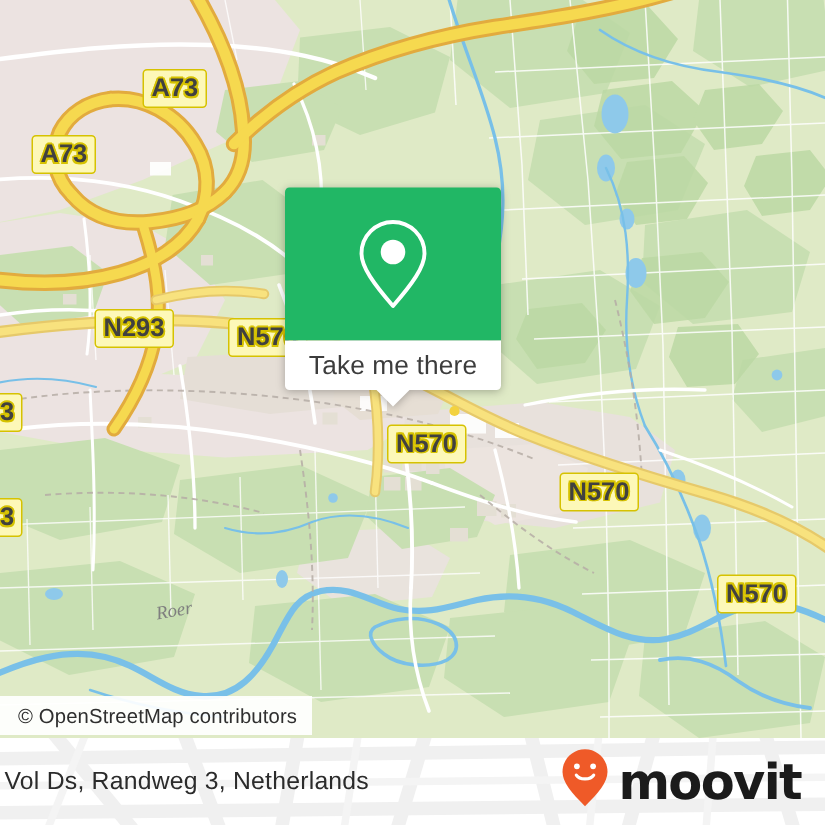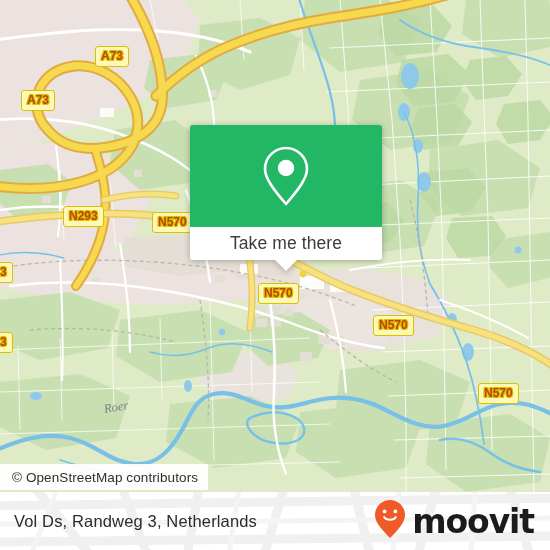--- a/index.html
+++ b/index.html
@@ -54,21 +54,21 @@
     white-space: nowrap;
     letter-spacing: 0.1px;
     text-align: right;
   }
 
   
   #callout {
     position: absolute;
     left: 190px;
     top: 125px;
-    width: 192px;
+    width: 144px;
     z-index: 60;
     filter: drop-shadow(0 1px 3px rgba(0,0,0,0.28));
   }
   #callout-green {
     background: #21b765;
     height: 102px;
     border-radius: 3px 3px 0 0;
     display: flex;
     align-items: center;
     justify-content: center;
@@ -117,21 +117,21 @@
   #bottombar-watermark {
     position: absolute;
     left: 0; top: 0;
     width: 550px; height: 58px;
     opacity: 1;
     pointer-events: none;
   }
   #address-text {
     position: relative;
     z-index: 2;
-    margin-left: 14px;
+    margin-left: 3px;
     font-size: 16.5px;
     color: #2b2b2b;
     font-family: "Liberation Sans", sans-serif;
     letter-spacing: 0.15px;
     white-space: nowrap;
   }
   #brand {
     position: absolute;
     right: 16px;
     top: 50%;
@@ -150,23 +150,23 @@
     line-height: 1;
     margin-left: 1px;
   }
 
   
   .shield {
     position: absolute;
     background: #fdf8b8;
     border: 1.6px solid #d6c200;
     border-radius: 3px;
-    color: #c2410c;
+    color: #404040;
     font-family: "Liberation Sans", sans-serif;
-    font-size: 12px;
+    font-size: 17px;
     font-weight: bold;
     line-height: 1;
     padding: 3px 5px 4px 5px;
     white-space: nowrap;
     z-index: 30;
     text-shadow:
       -1.1px 0 #d6c200, 1.1px 0 #d6c200, 0 -1.1px #d6c200, 0 1.1px #d6c200,
       -1px -1px #d6c200, 1px -1px #d6c200, -1px 1px #d6c200, 1px 1px #d6c200;
   }
 

